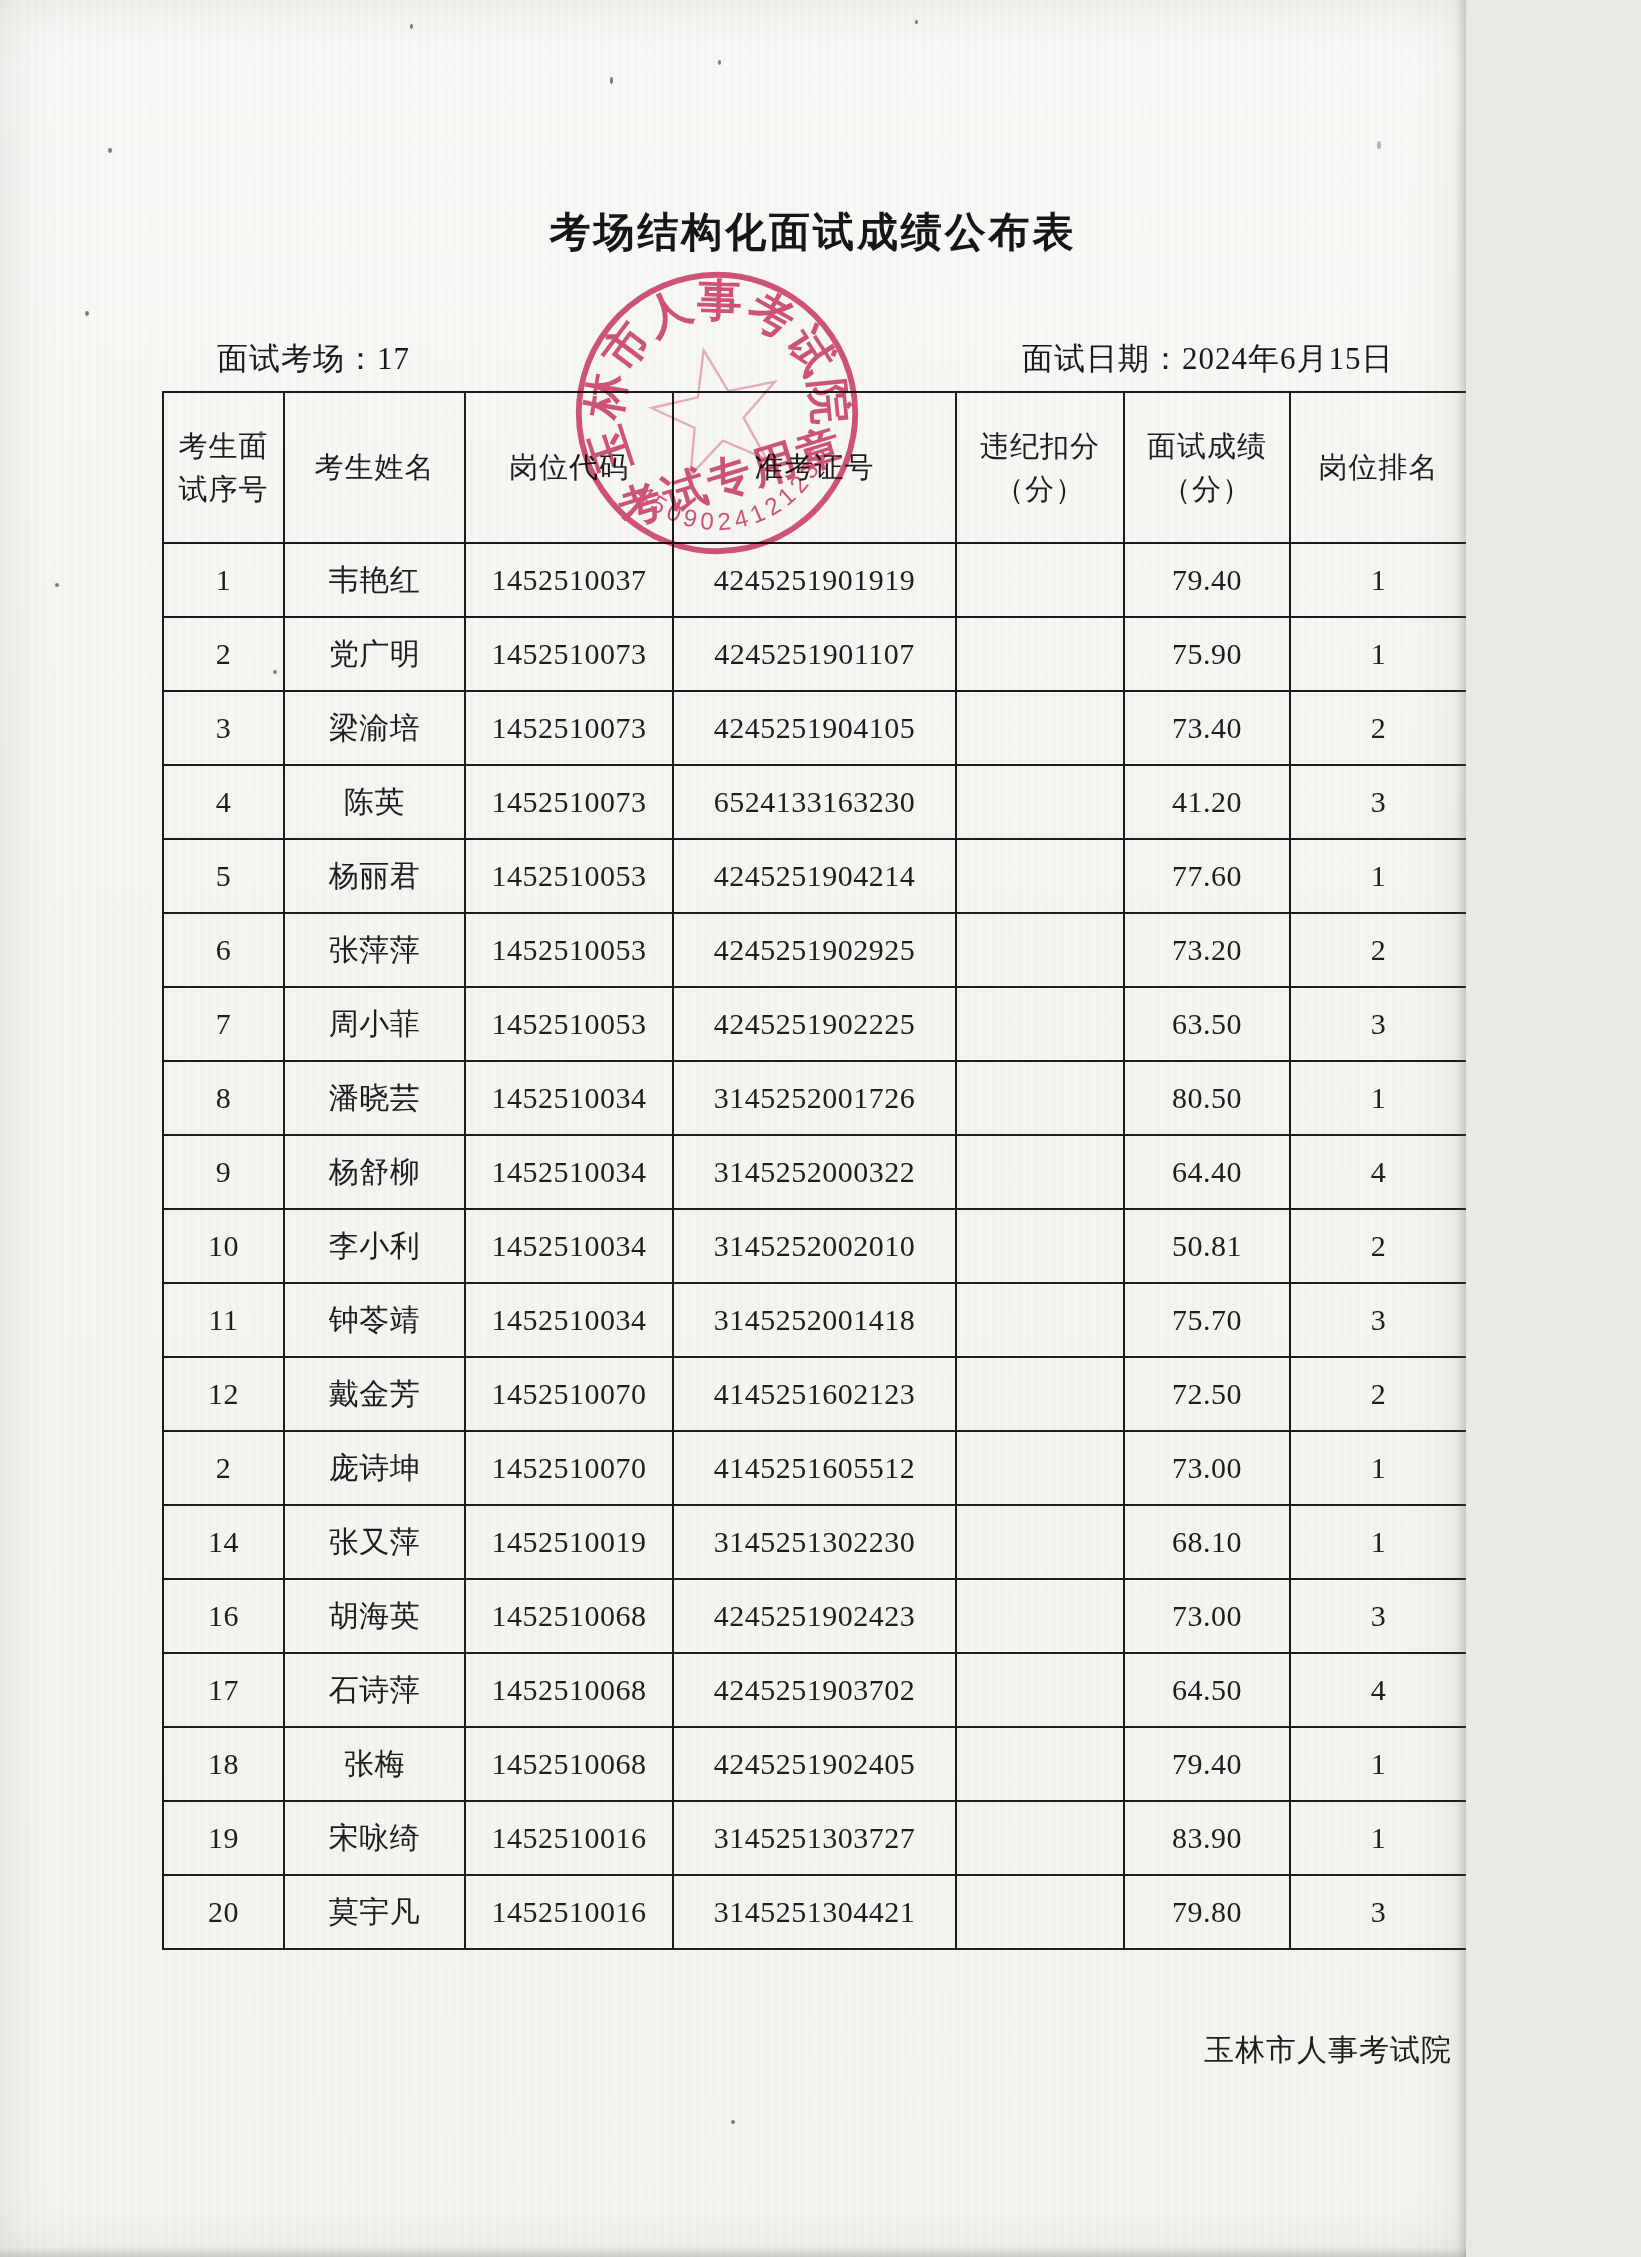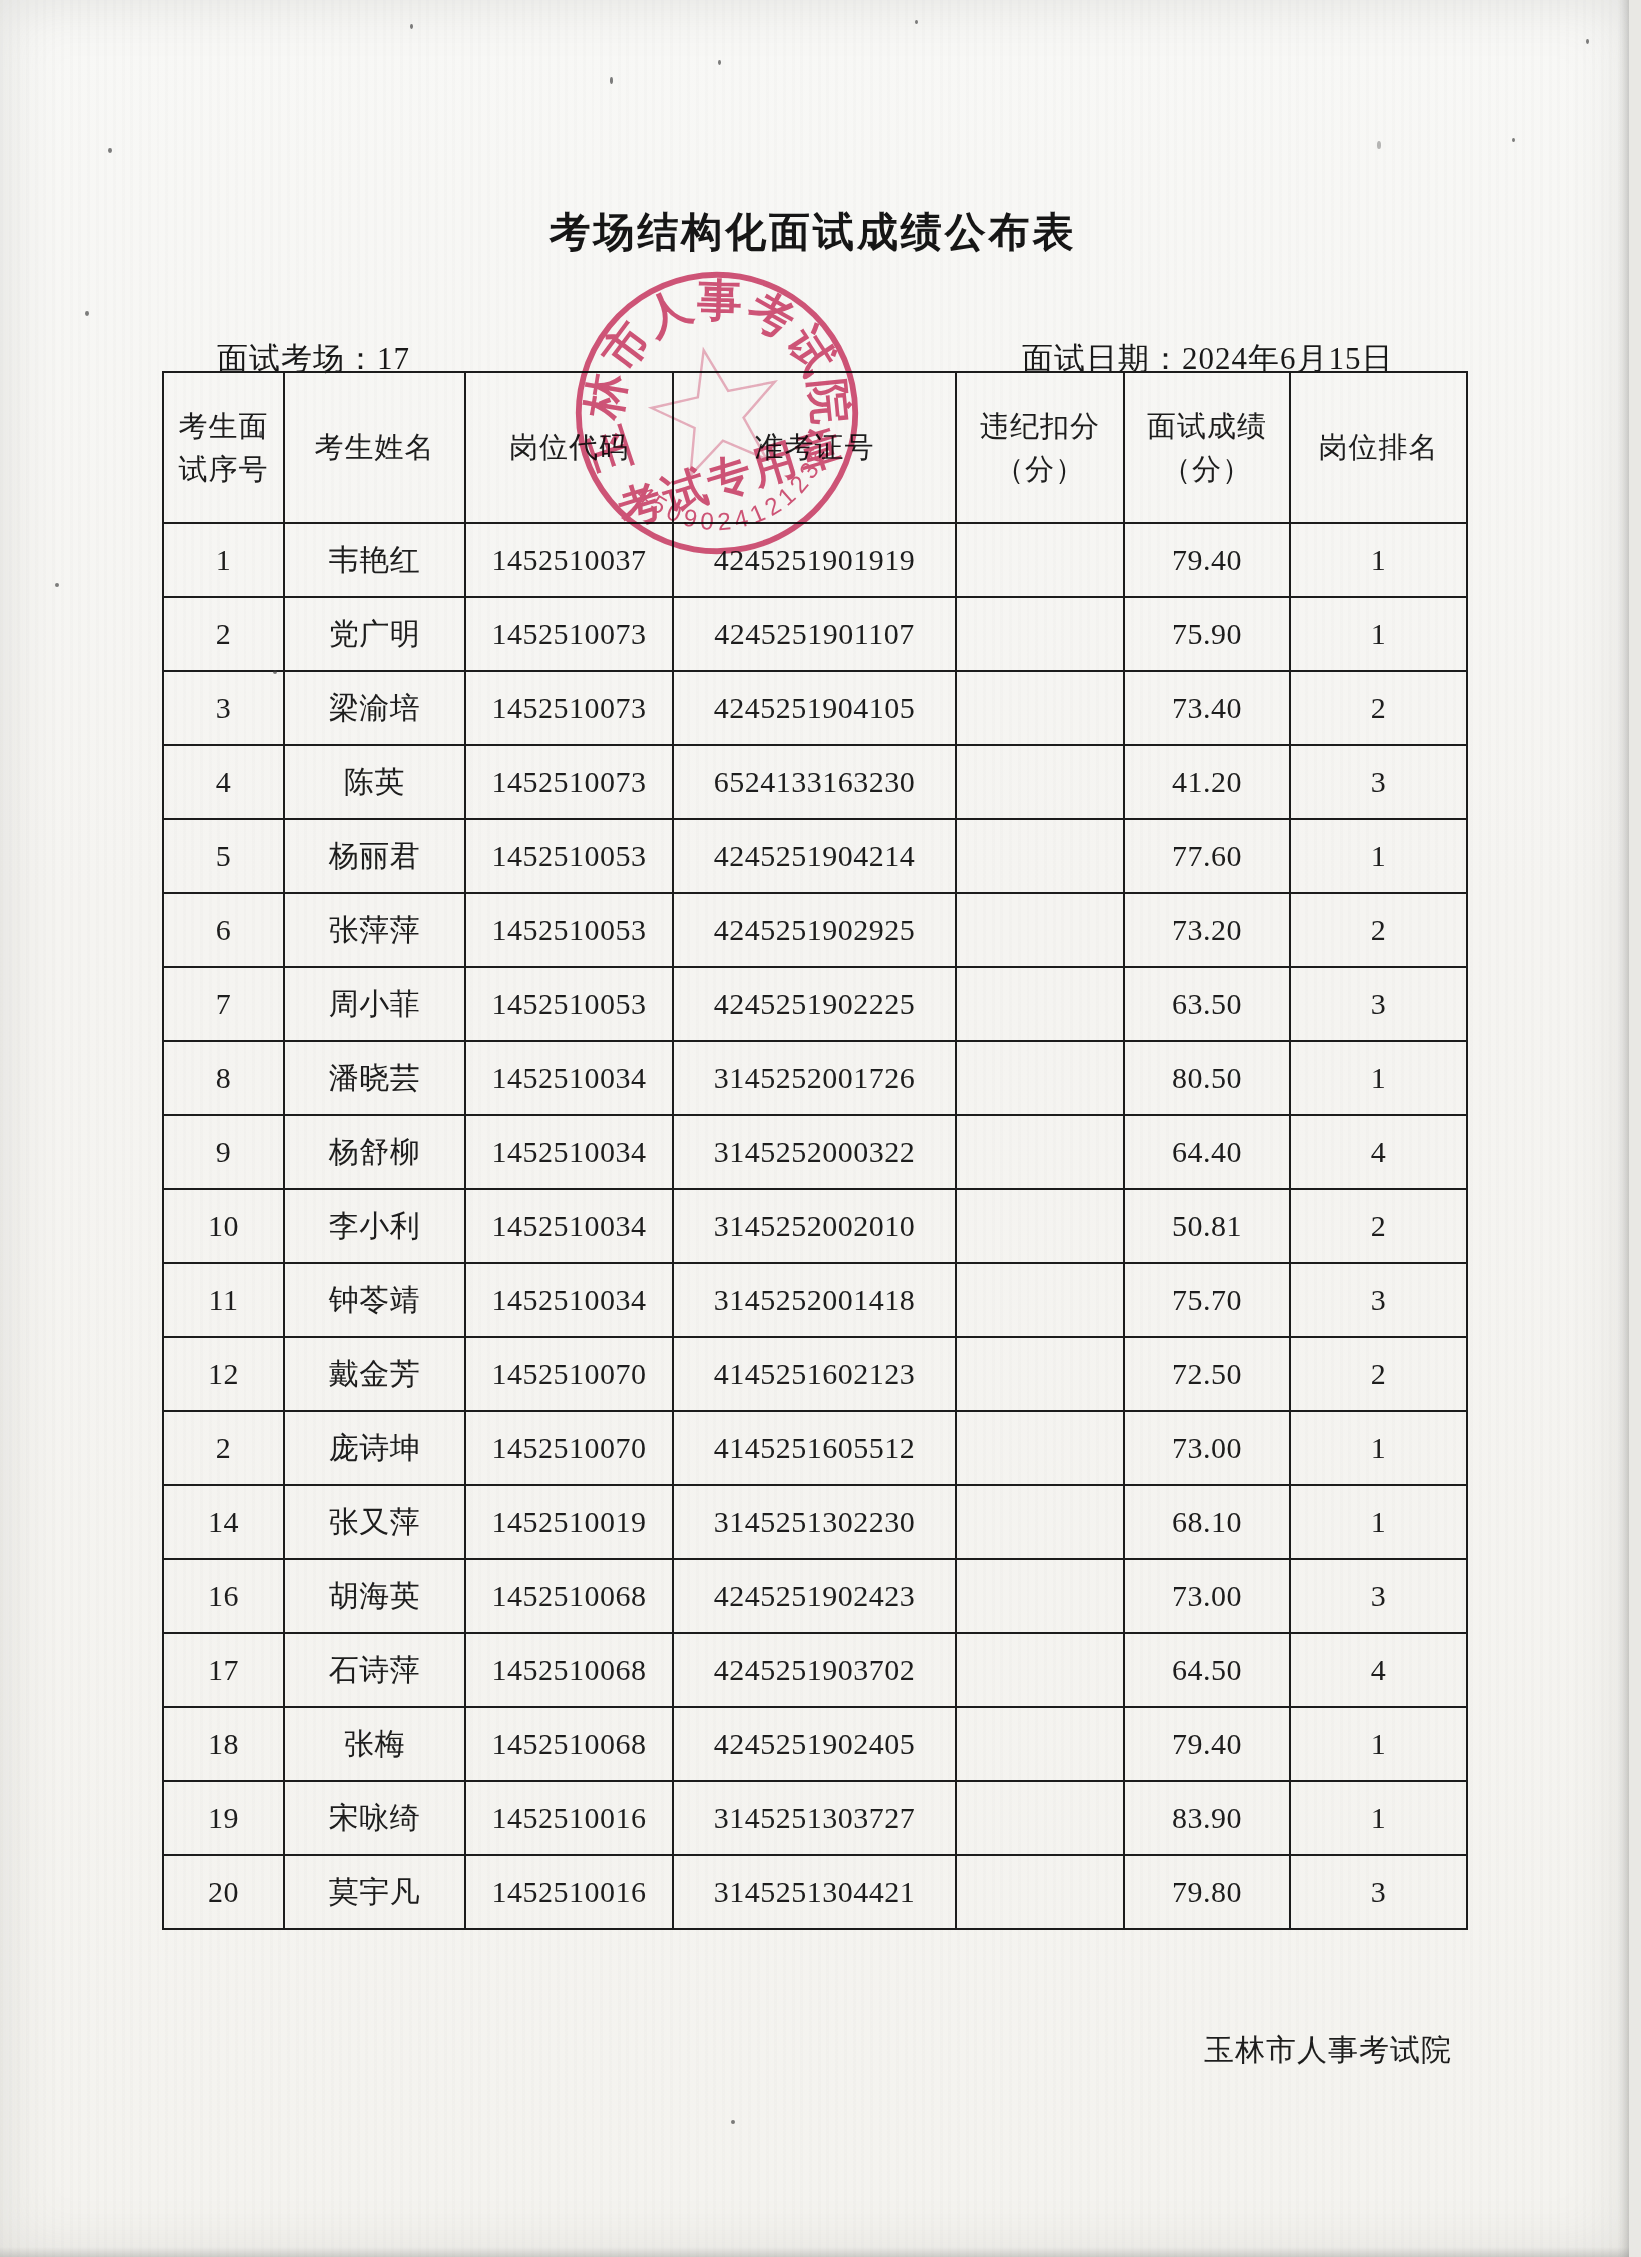--- a/index.html
+++ b/index.html
@@ -3,21 +3,21 @@
 <meta charset="utf-8">
 <style>
   html,body{margin:0;padding:0;}
   body{
     width:1641px;height:2257px;
     background:#e9e8e4;
     font-family:"Liberation Serif","DejaVu Serif",serif;
     color:#1f1f1f;
   }
   .page{
-    position:relative;width:1629px;height:2257px;overflow:hidden;
+    position:relative;width:1466px;height:2257px;overflow:hidden;
     background:
       repeating-linear-gradient(90deg, rgba(0,0,0,0.012) 0 2.9px, rgba(0,0,0,0) 2.9px 8.7px),
       linear-gradient(180deg,#f8f8f6 0%,#f5f4f1 40%,#f4f3ef 100%);
     box-shadow:inset 0 0 58px rgba(120,120,115,0.18);
   }
   .edge-right{position:absolute;top:0;right:0;width:9.7px;height:100%;
     background:linear-gradient(to left, rgba(90,90,88,0.22), rgba(0,0,0,0));}
   .edge-bottom{position:absolute;left:0;bottom:0;width:100%;height:9.7px;
     background:linear-gradient(to top, rgba(90,90,88,0.20), rgba(0,0,0,0));}
 
@@ -30,21 +30,21 @@
   .room-label{
     position:absolute;left:217px;top:338px;
     font-size:31px;letter-spacing:1px;color:#191919;
   }
   .date-label{
     position:absolute;left:1022px;top:338px;
     font-size:31px;letter-spacing:1px;color:#191919;
   }
 
   .score-table{
-    position:absolute;left:162px;top:371px;
+    position:absolute;left:162px;top:391px;
     border-collapse:collapse;table-layout:fixed;width:1302px;padding-left:36px;
   }
   .score-table, .score-table th, .score-table td{
     border:2.3px solid #1c1c1c;
   }
   .score-table{border-width:2.9px;}
   .score-table th{
     height:147px;font-weight:normal;font-size:29px;
     text-align:center;vertical-align:middle;line-height:1.45;
     letter-spacing:1px;color:#1d1d1d;

